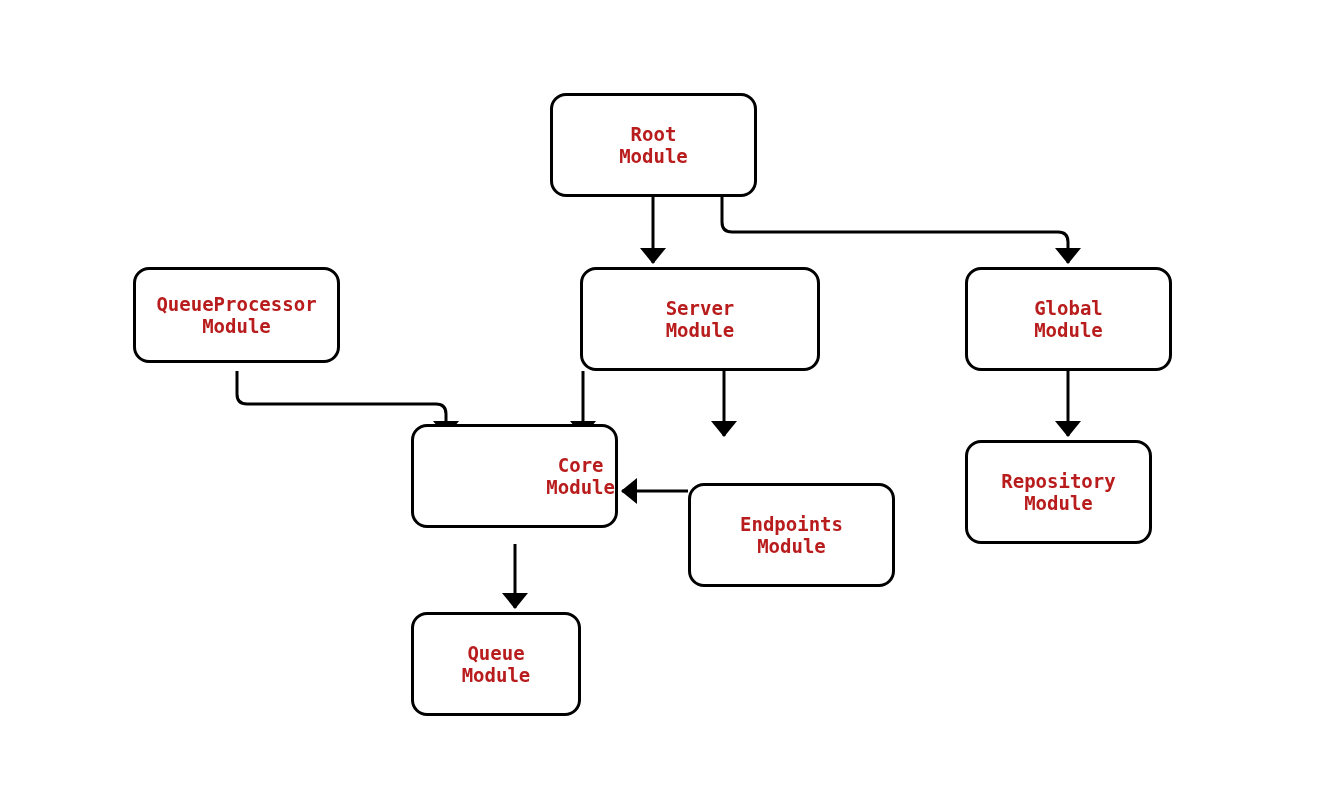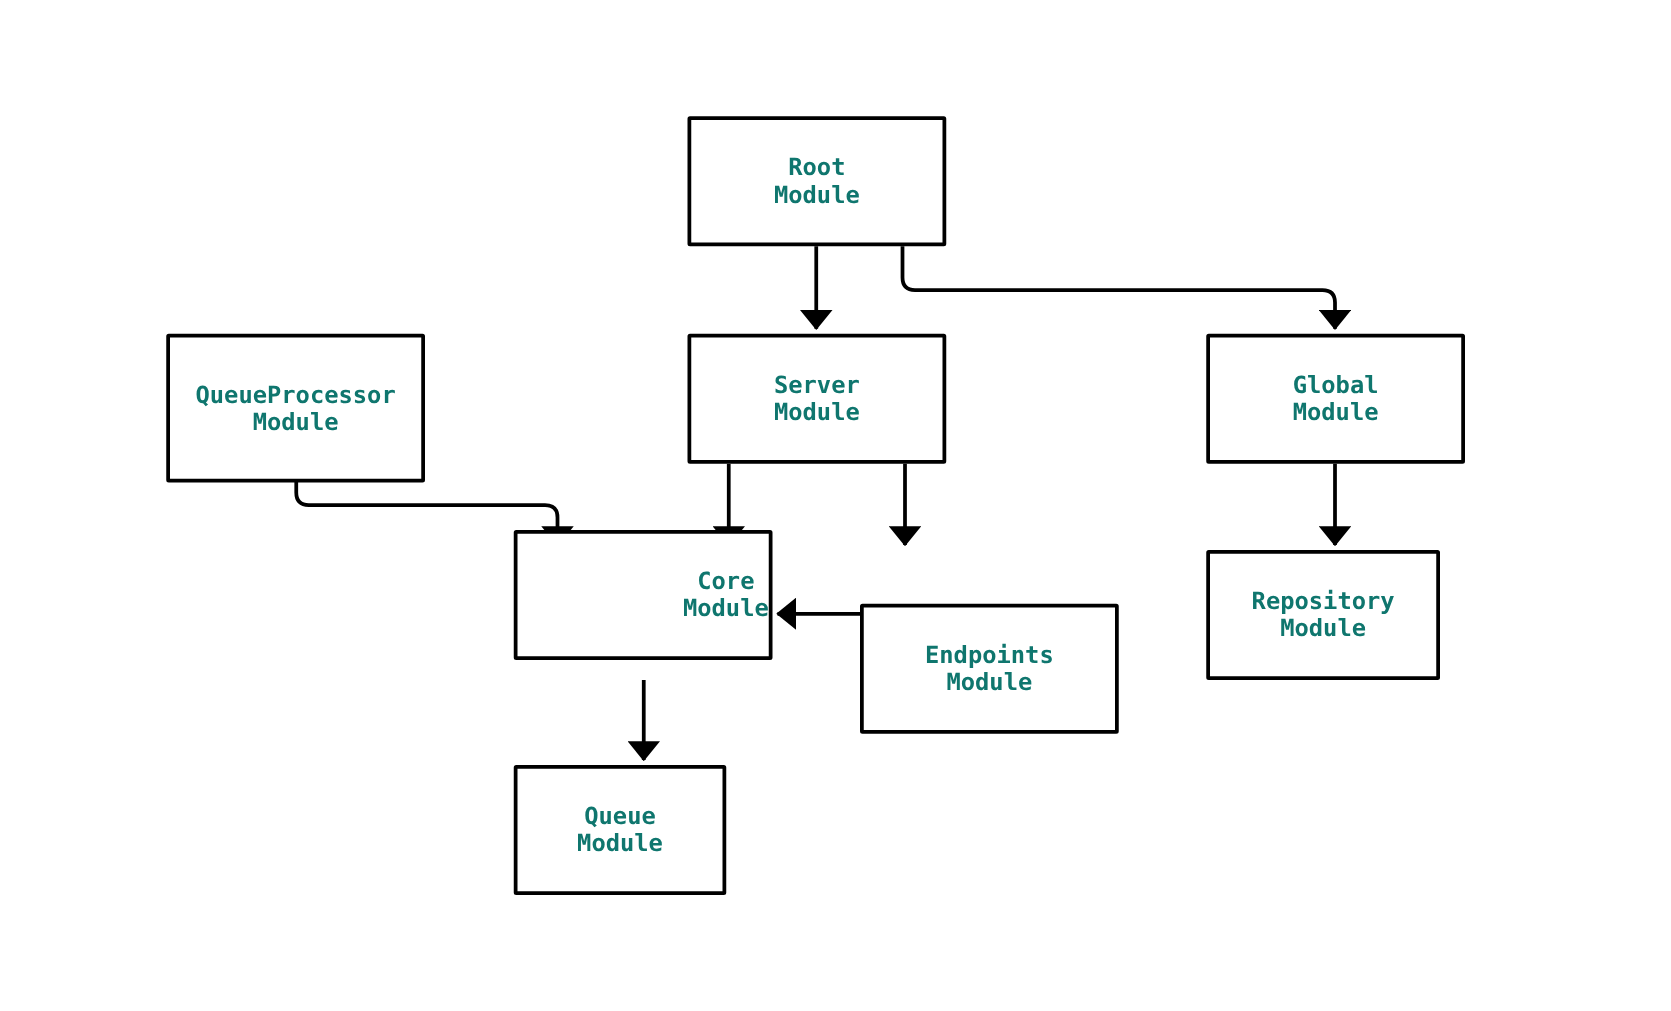--- a/index.html
+++ b/index.html
@@ -25,26 +25,26 @@
   svg.edge-layer path.edge {
     fill: none;
     stroke: #000000;
     stroke-width: 3;
   }
   .node {
     position: absolute;
     box-sizing: border-box;
     background: #ffffff;
     border: 3px solid #0ea5e9;
-    border-radius: 2px;
+    border-radius: 16px;
     display: flex;
     align-items: center;
     justify-content: center;
     text-align: center;
-    color: #0f766e;
+    color: #b91c1c;
     font-weight: 700;
     font-size: 19px;
     line-height: 22px;
   }
   .node .node-label {
     white-space: pre-line;
   }
 </style>
 </head>
 <body>
@@ -65,25 +65,25 @@
       <path class="edge" d="M 724,371 L 724,436" stroke="#000000" marker-end="url(#arrowhead)"></path>
       <path class="edge" d="M 688,491 L 622,491" stroke="#000000" marker-end="url(#arrowhead)"></path>
       <path class="edge" d="M 1068,371 L 1068,436" stroke="#000000" marker-end="url(#arrowhead)"></path>
       <path class="edge" d="M 515,544 L 515,608" stroke="#000000" marker-end="url(#arrowhead)"></path>
     </svg>
 
   <div class="node" style="left: 550px; top: 93px; width: 207px; height: 104px; border-color: rgb(0, 0, 0); background: rgb(255, 255, 255);">
     <span class="node-label">Root
 Module</span>
   </div>
-  <div class="node" style="left: 133px; top: 267px; width: 207px; height: 119px; border-color: rgb(0, 0, 0); background: rgb(255, 255, 255);">
+  <div class="node" style="left: 133px; top: 267px; width: 207px; height: 96px; border-color: rgb(0, 0, 0); background: rgb(255, 255, 255);">
     <span class="node-label">QueueProcessor
 Module</span>
   </div>
-  <div class="node" style="left: 550px; top: 267px; width: 207px; height: 104px; border-color: rgb(0, 0, 0); background: rgb(255, 255, 255);">
+  <div class="node" style="left: 580px; top: 267px; width: 240px; height: 104px; border-color: rgb(0, 0, 0); background: rgb(255, 255, 255);">
     <span class="node-label">Server
 Module</span>
   </div>
   <div class="node" style="left: 965px; top: 267px; width: 207px; height: 104px; border-color: rgb(0, 0, 0); background: rgb(255, 255, 255);">
     <span class="node-label">Global
 Module</span>
   </div>
   <div class="node" style="left: 411px; top: 424px; width: 207px; height: 104px; border-color: rgb(0, 0, 0); background: rgb(255, 255, 255); justify-content: flex-end;">
     <span class="node-label">Core
 Module</span>

